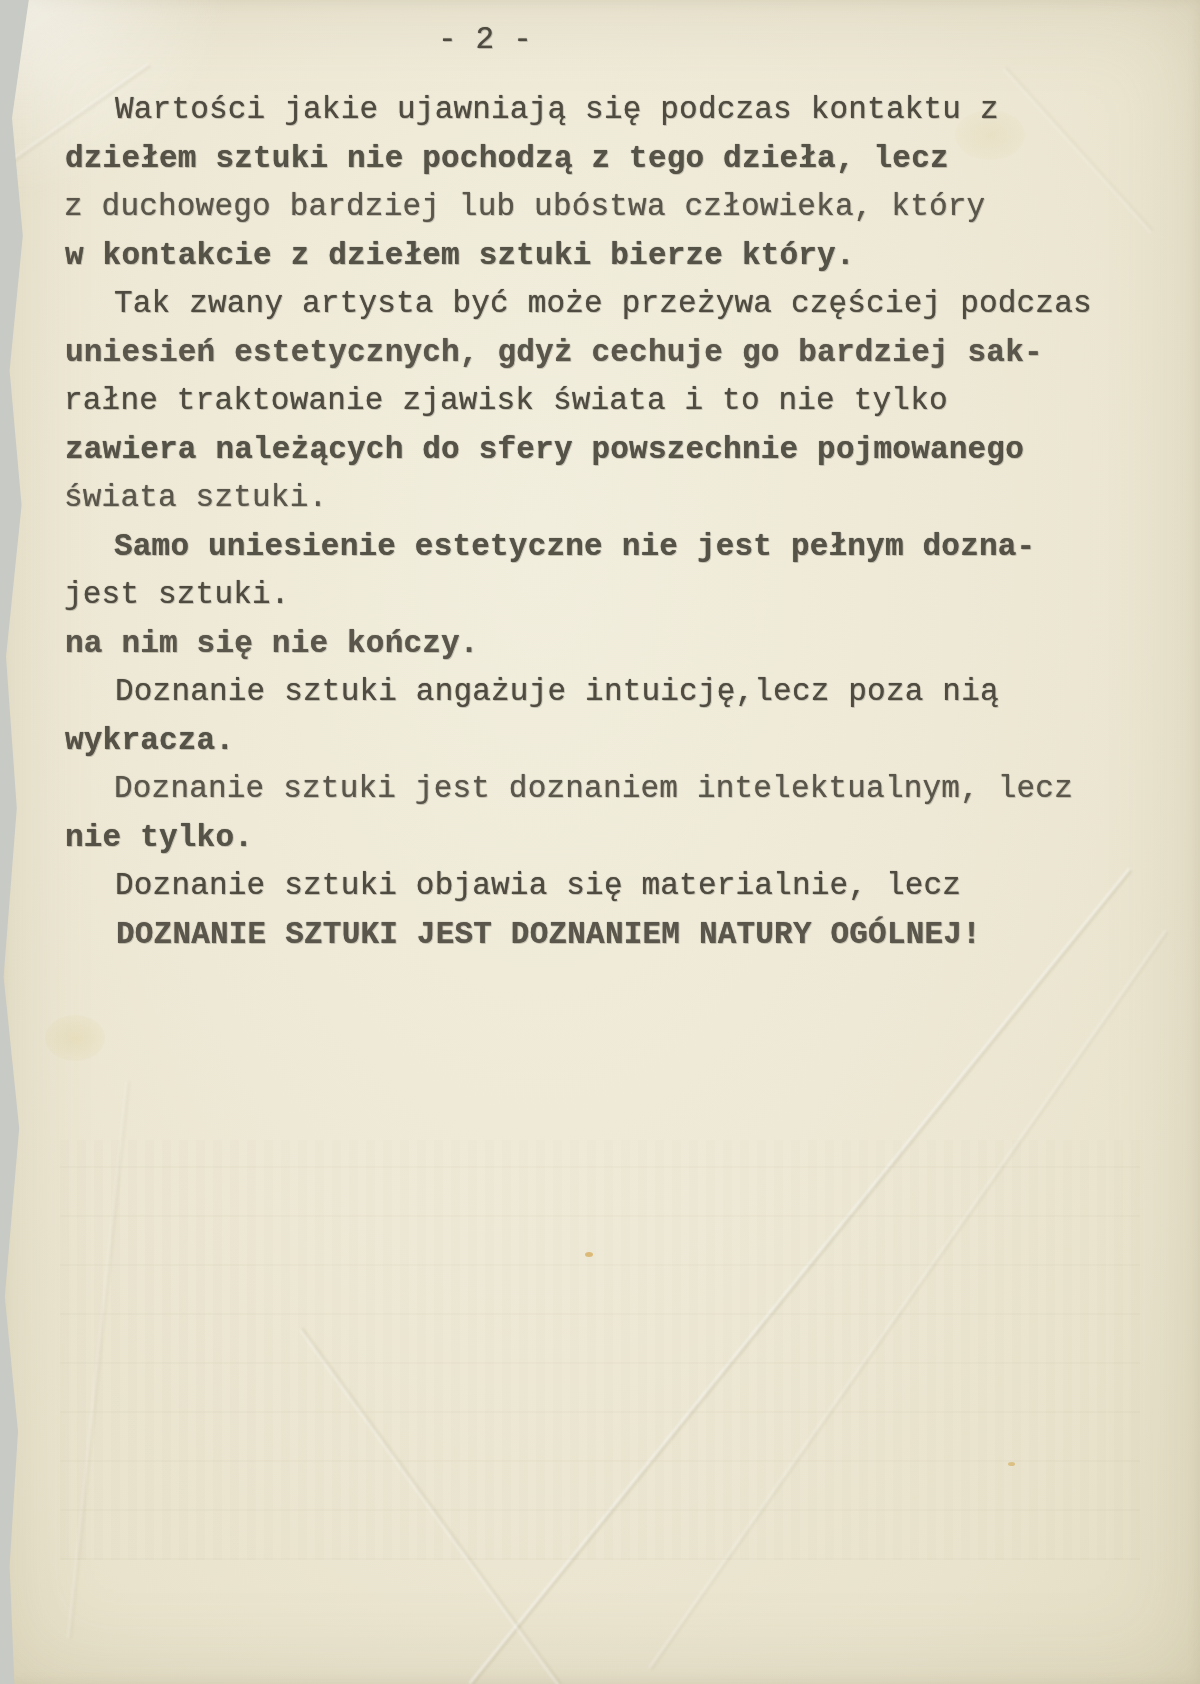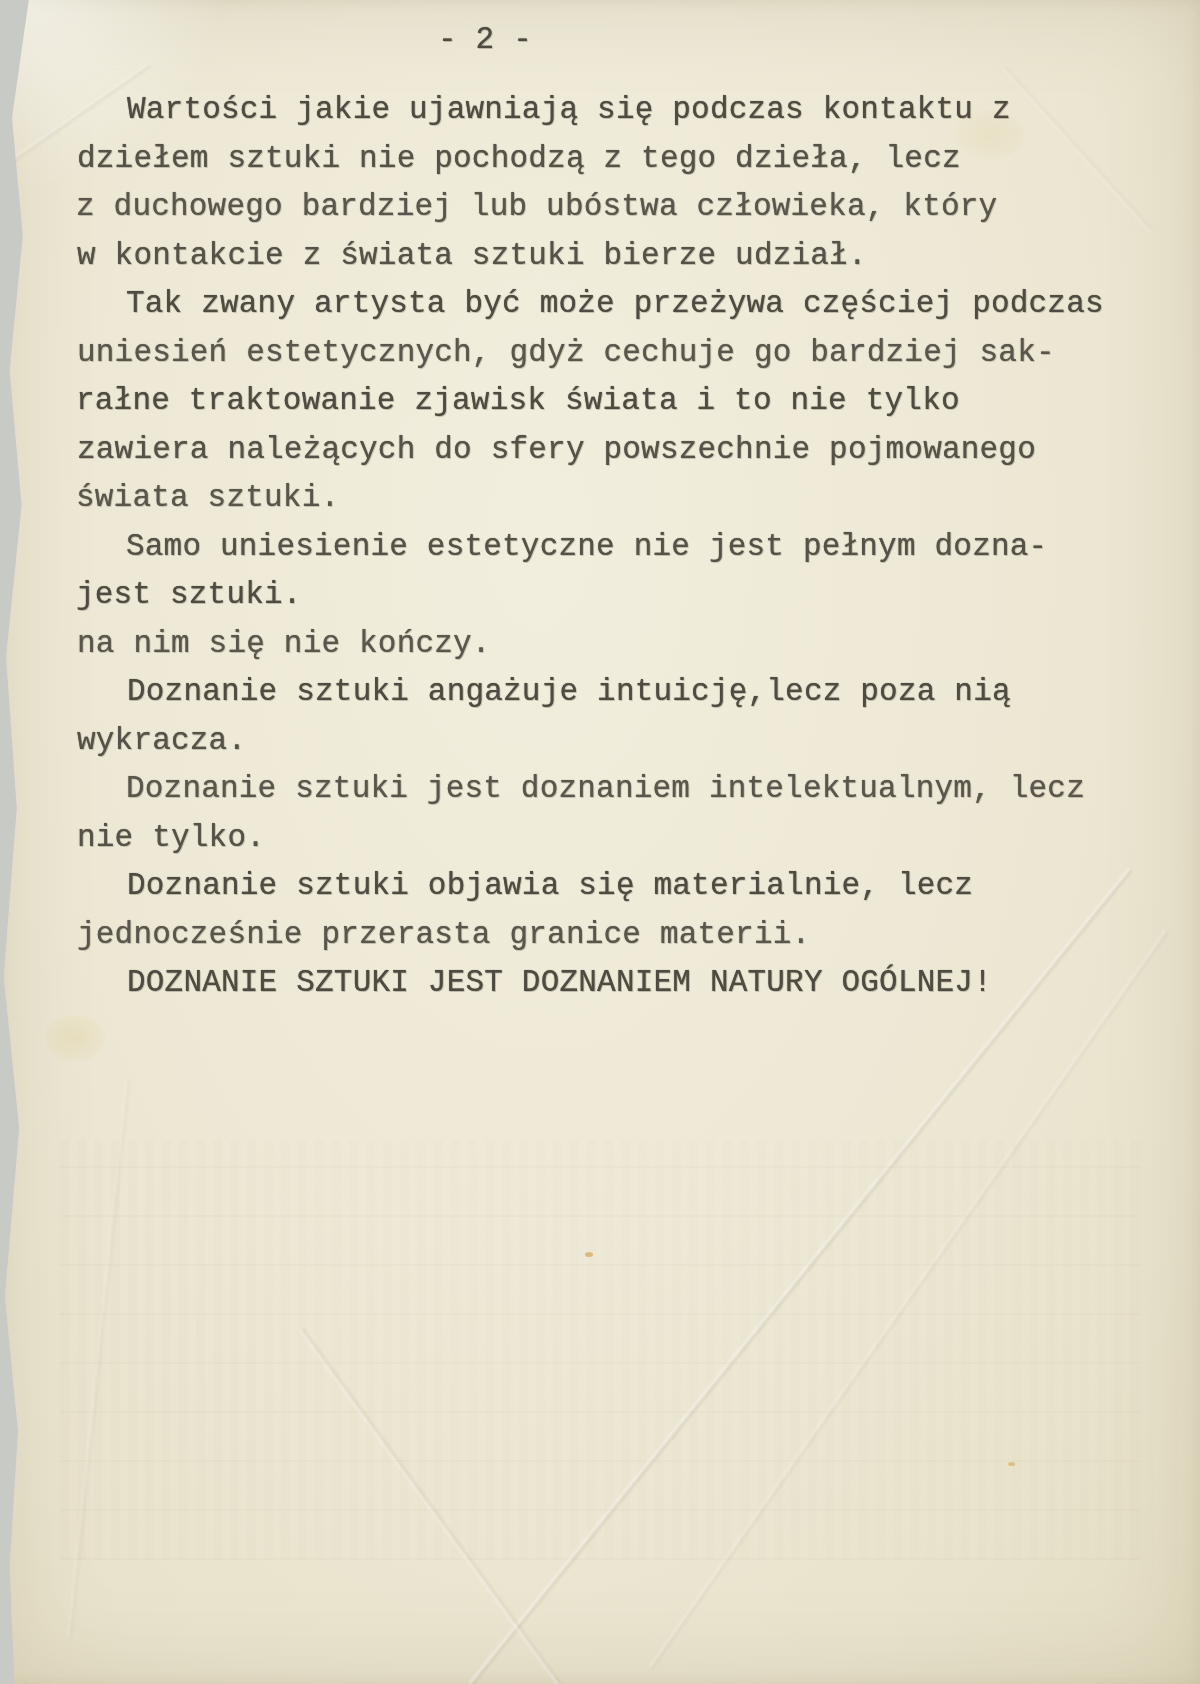--- a/index.html
+++ b/index.html
@@ -98,23 +98,23 @@
     top: 16px;
     height: 48px;
   }
   .textblock {
     position: absolute;
     left: 64px;
     top: 86px;
     width: 1090px;
     filter: blur(0.3px);
   }
-  .line { height: 48.5px; margin-left: 12px; }
+  .line { height: 48.5px; }
   .line.indent { padding-left: 51px; }
-  .line:nth-child(2n)  { opacity: 0.96; transform: translateX(1px); }
+  .line:nth-child(2n)  { opacity: 0.96; transform: translateX(1px); font-weight: bold; }
   .line:nth-child(3n)  { opacity: 0.93; }
   .line:nth-child(5n)  { transform: translateX(-1px); }
 </style>
 </head>
 <body>
 
 <div class="scan">
   <div class="paper">
     <div class="fold-corner"></div>
     <div class="crease crease-a"></div>
@@ -128,31 +128,30 @@
     <div class="stain stain-2"></div>
     <div class="stain stain-3"></div>
     <div class="stain stain-4"></div>
 
     <div class="heading">- 2 -</div>
 
     <div class="textblock">
       <div class="line indent">Wartości jakie ujawniają się podczas kontaktu z</div>
       <div class="line">dziełem sztuki nie pochodzą z tego dzieła, lecz</div>
       <div class="line">z duchowego bardziej lub ubóstwa człowieka, który</div>
-      <div class="line">w kontakcie z świata sztuki bierze udział.</div>
+      <div class="line">w kontakcie z dziełem sztuki bierze który.</div>
       <div class="line indent">Tak zwany artysta być może przeżywa częściej podczas</div>
       <div class="line">uniesień estetycznych, gdyż cechuje go bardziej sak-</div>
       <div class="line">rałne traktowanie zjawisk świata i to nie tylko</div>
       <div class="line">zawiera należących do sfery powszechnie pojmowanego</div>
       <div class="line">świata sztuki.</div>
       <div class="line indent">Samo uniesienie estetyczne nie jest pełnym dozna-</div>
       <div class="line">jest sztuki.</div>
       <div class="line">na nim się nie kończy.</div>
       <div class="line indent">Doznanie sztuki angażuje intuicję,lecz poza nią</div>
       <div class="line">wykracza.</div>
       <div class="line indent">Doznanie sztuki jest doznaniem intelektualnym, lecz</div>
       <div class="line">nie tylko.</div>
       <div class="line indent">Doznanie sztuki objawia się materialnie, lecz</div>
-      <div class="line">jednocześnie przerasta granice materii.</div>
       <div class="line indent">DOZNANIE SZTUKI JEST DOZNANIEM NATURY OGÓLNEJ!</div>
     </div>
   </div>
 </div>
 
 </body></html>

